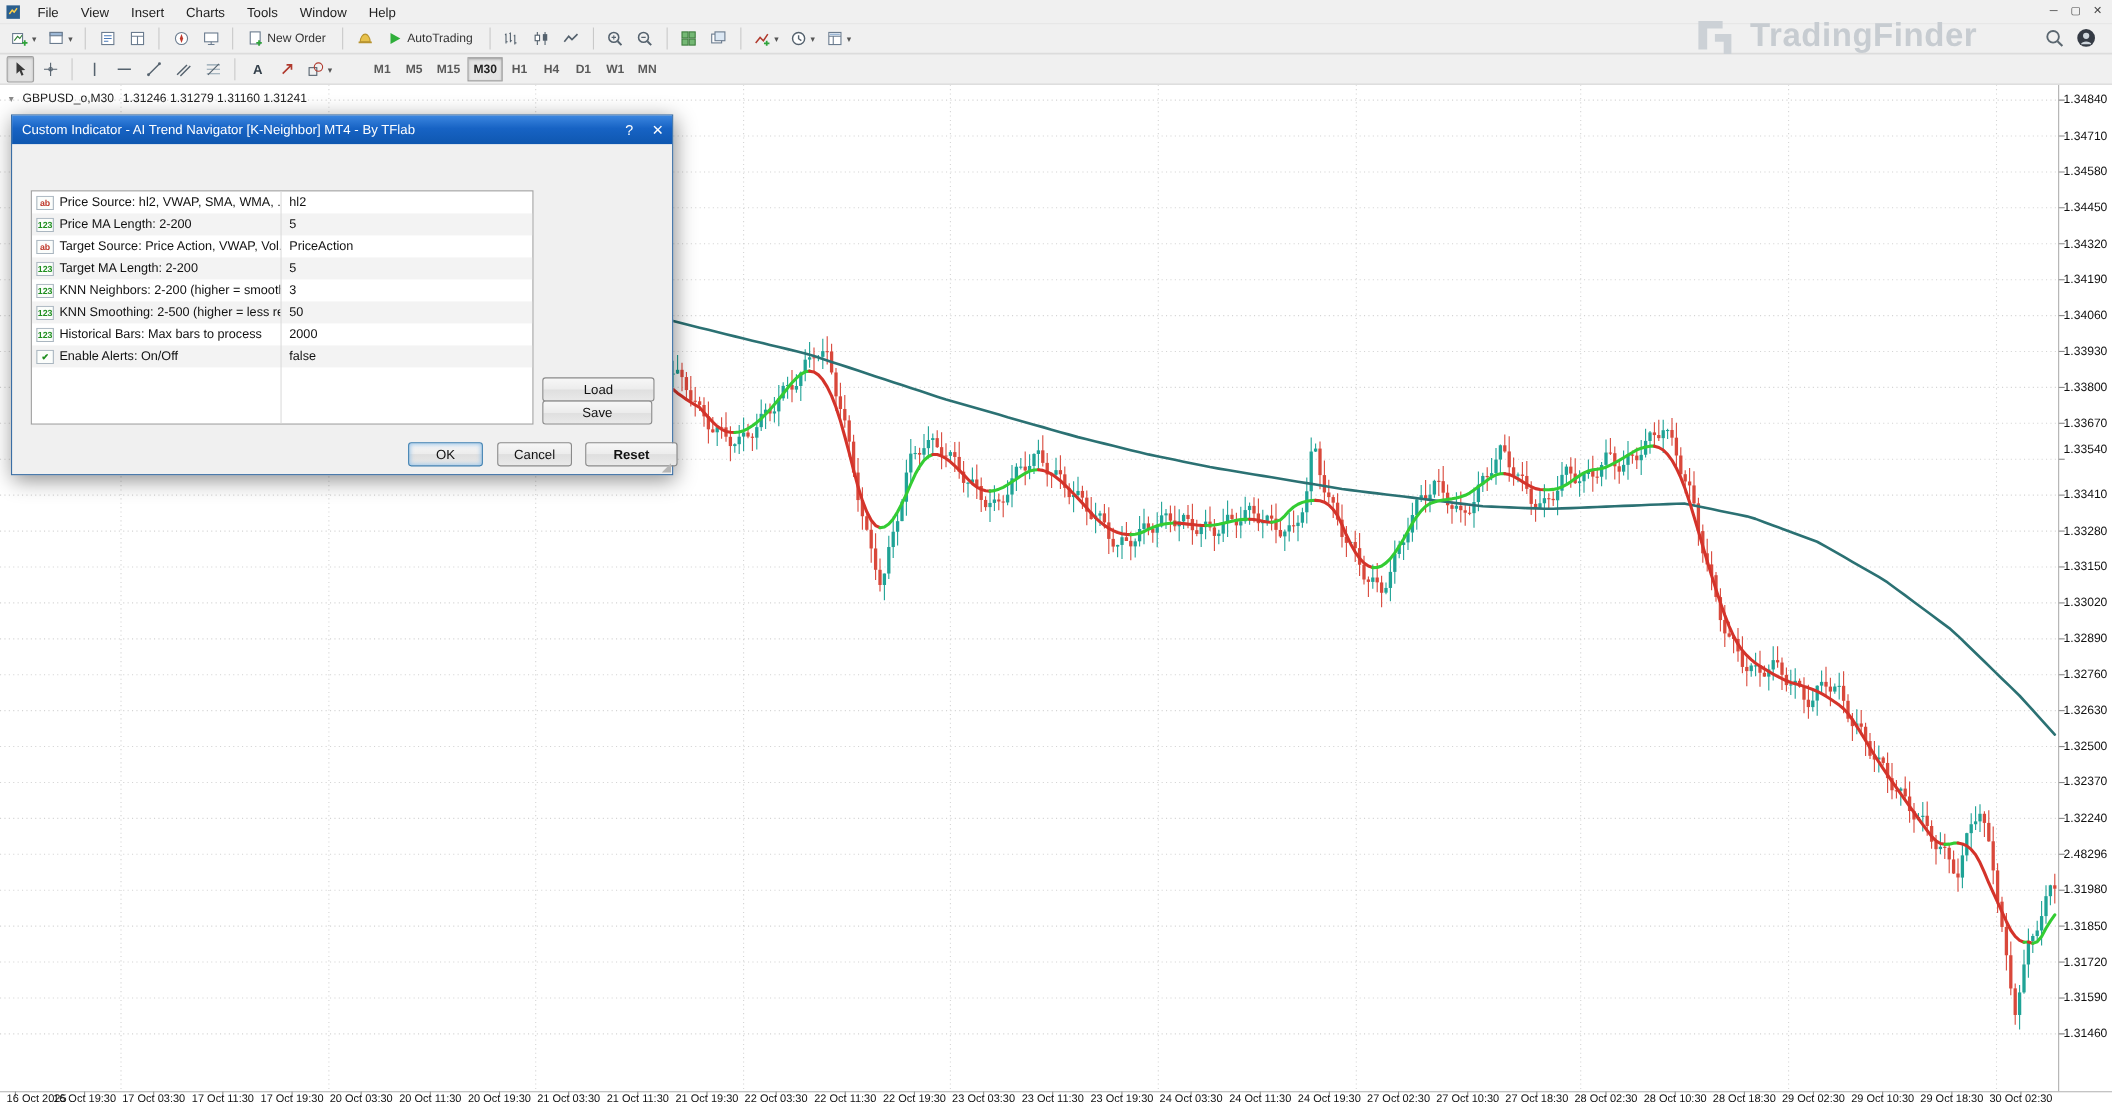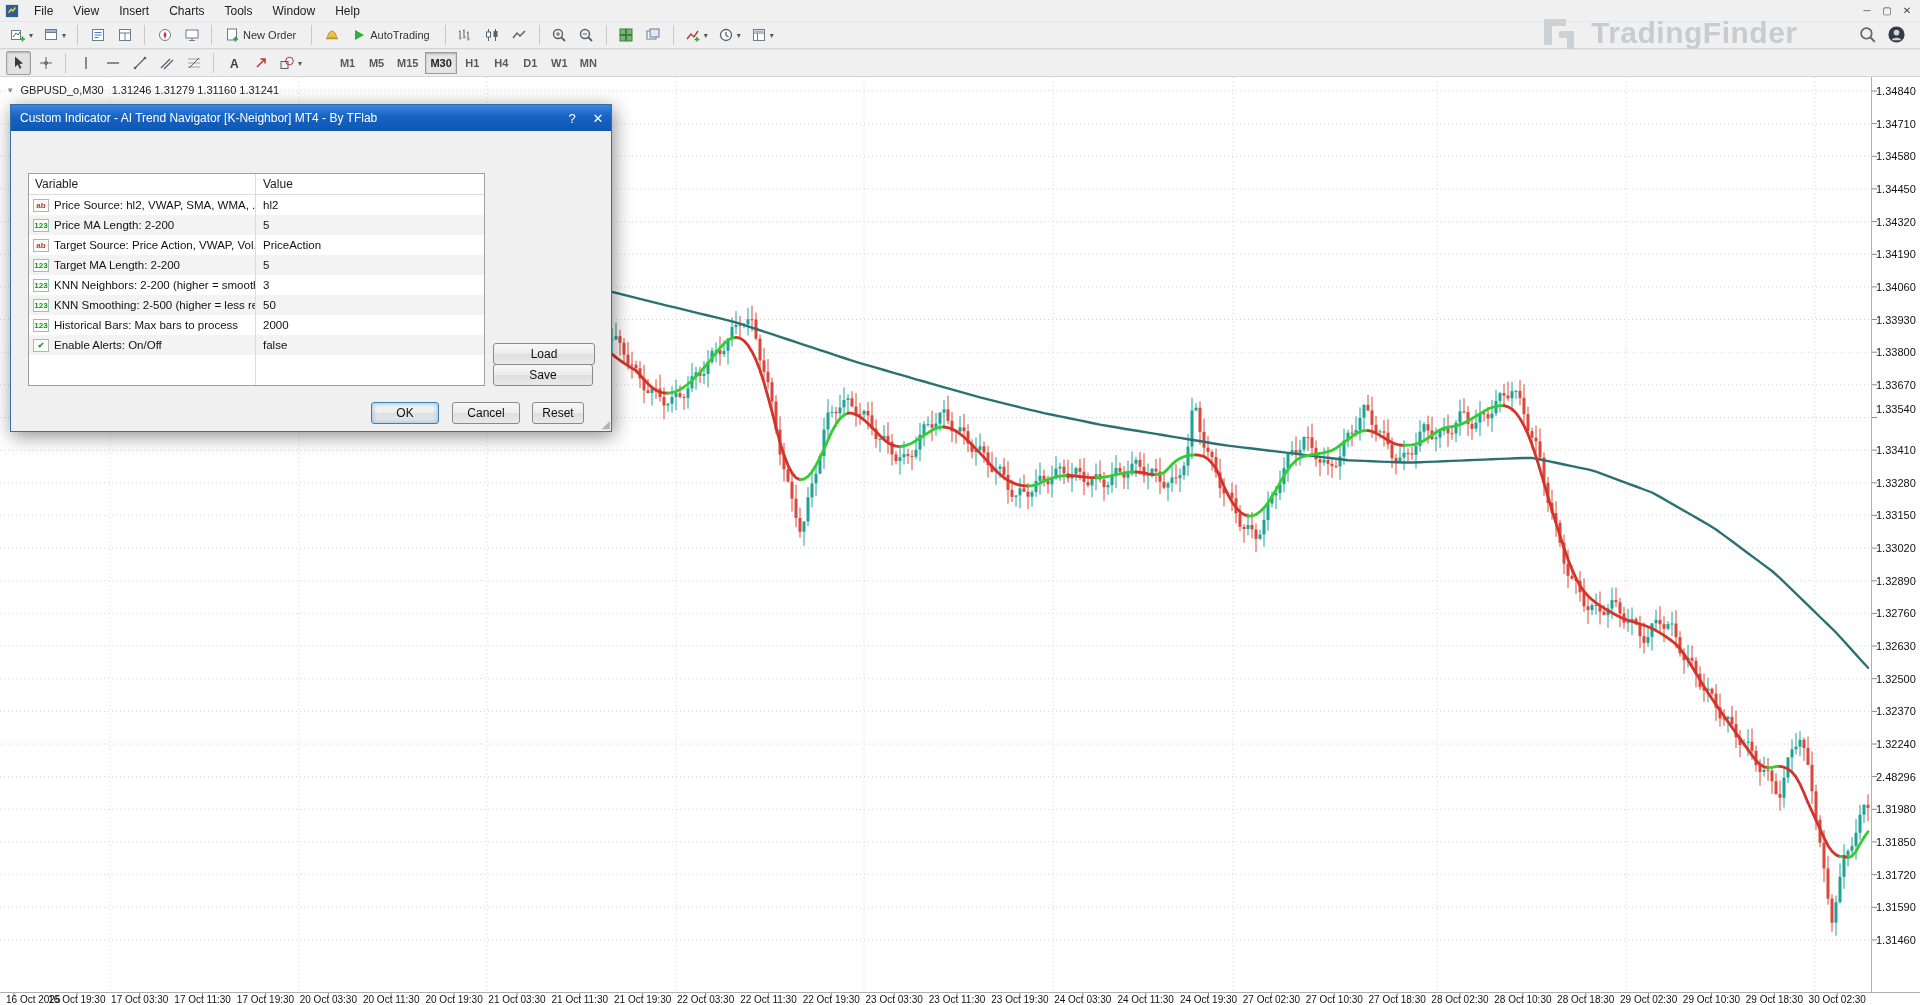--- a/index.html
+++ b/index.html
@@ -77,21 +77,21 @@
   .picon { width:16px; height:13px; flex:0 0 16px; border:1px solid #aab6c0; background:#fbfdfb;
     font-size:8px; font-weight:bold; display:flex; align-items:center; justify-content:center; }
   .picon.num { color:#1e8e1e; } .picon.str { color:#c03a2b; } .picon.bool { color:#1e8e1e; }
   .w-btn { position:absolute; height:22px; font-size:12px; color:#111; text-align:center;
     background:linear-gradient(180deg,#f7f7f7 0%,#ececec 50%,#dfdfdf 51%,#e9e9e9 100%);
     border:1px solid #8a8a8a; border-radius:3px; display:flex; align-items:center; justify-content:center; }
   #btn-load { left:482px; top:226px; width:102px;margin-top:12px; }
   #btn-save { left:482px; top:259px; width:100px; }
   #btn-ok { left:360px; top:297px; width:68px; border:1px solid #3c7fb1; box-shadow:inset 0 0 4px 1px #9cc6ea; }
   #btn-cancel { left:441px; top:297px; width:68px; }
-  #btn-reset { left:521px; top:297px; width:52px; }
+  #btn-reset { left:521px; top:297px; width:84px;font-weight:bold; }
   .grip { position:absolute; right:1px; bottom:0; font-size:11px; color:#b5b5b5; }
 </style>
 </head>
 <body>
 
 <div class="menubar">
   <span class="app-icon">
     <svg viewBox="0 0 16 16">
         <rect x="1" y="1" width="14" height="14" fill="#2b5f8f"></rect>
         <path d="M4 10 L7 6 L9 8 L12 4" stroke="#ffd24a" stroke-width="1.5" fill="none"></path>
@@ -790,24 +790,20 @@
   </div>
 
   <div class="dialog">
     <div class="dlg-title">
       <span>Custom Indicator - AI Trend Navigator [K-Neighbor] MT4 - By TFlab</span>
       <span class="spacer"></span>
       <span class="dlg-tbtn">?</span>
       <span class="dlg-tbtn">✕</span>
     </div>
     <div class="param-table">
-      <div class="p-header">
-        <span class="h-var">Variable</span>
-        <span class="h-val">Value</span>
-      </div>
       <div id="param-rows">
           <div class="p-row">
             <div class="cell-var">
               <span class="picon str">ab</span>
               <span>Price Source: hl2, VWAP, SMA, WMA, ...</span>
             </div>
             <div class="cell-val">hl2</div>
           </div>
           <div class="p-row alt">
             <div class="cell-var">

